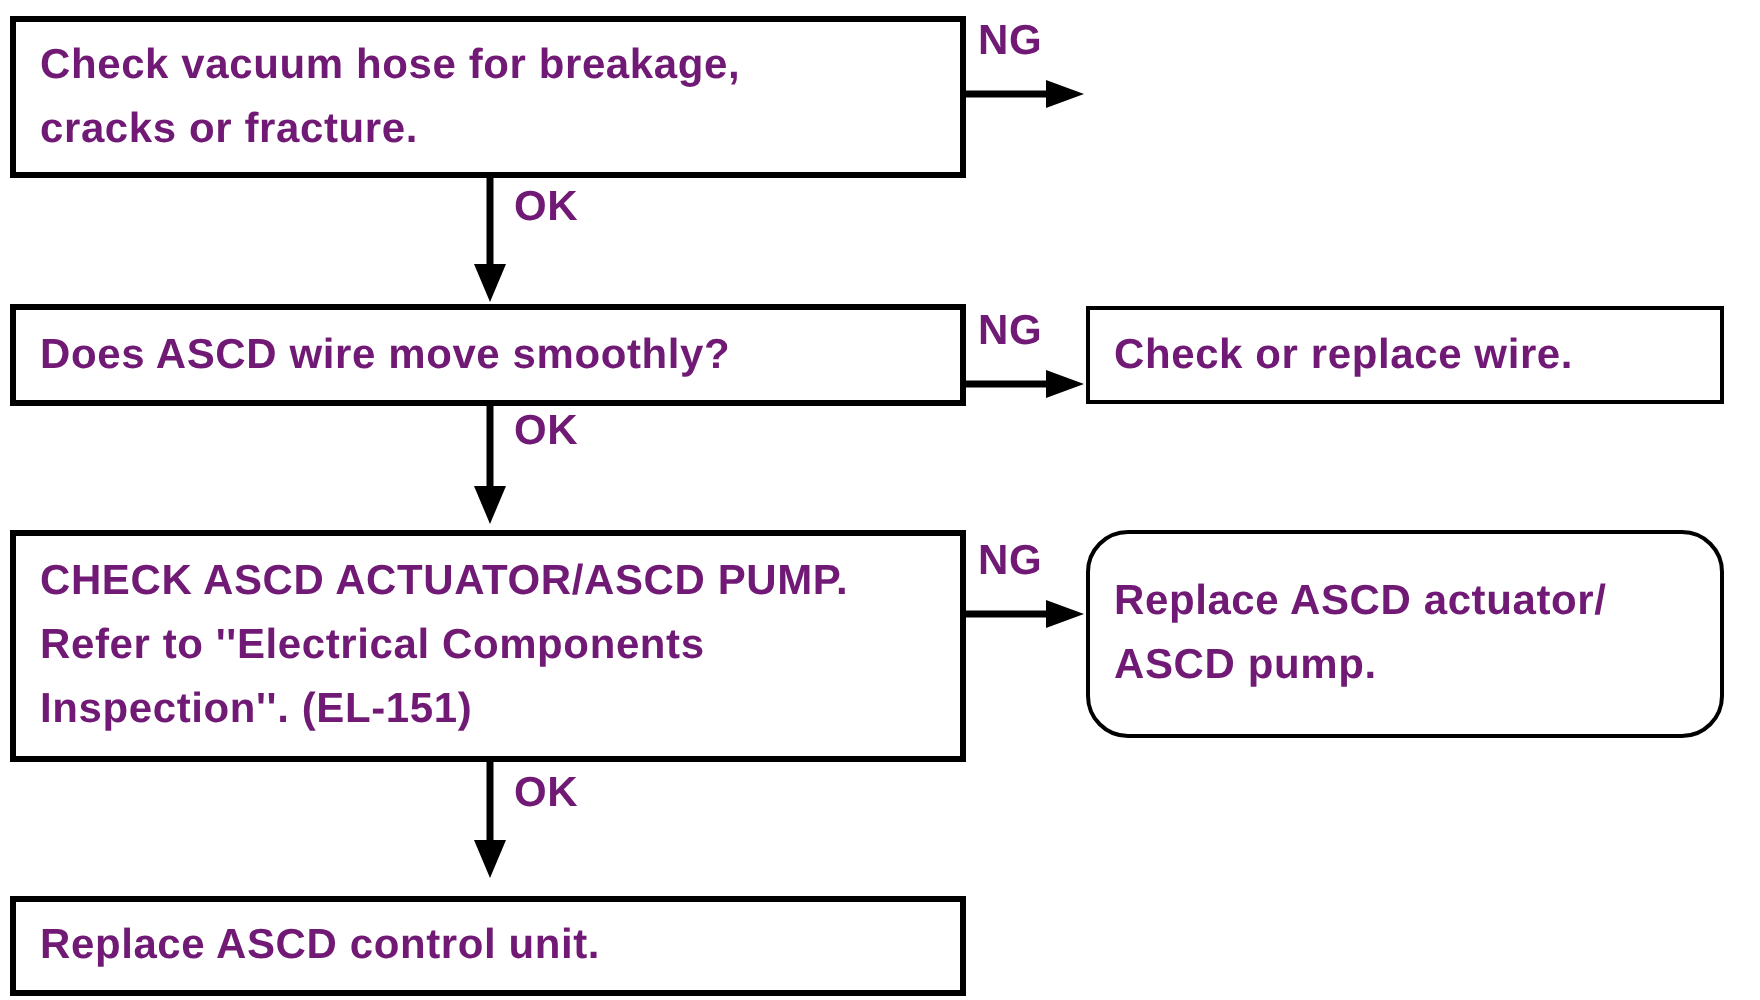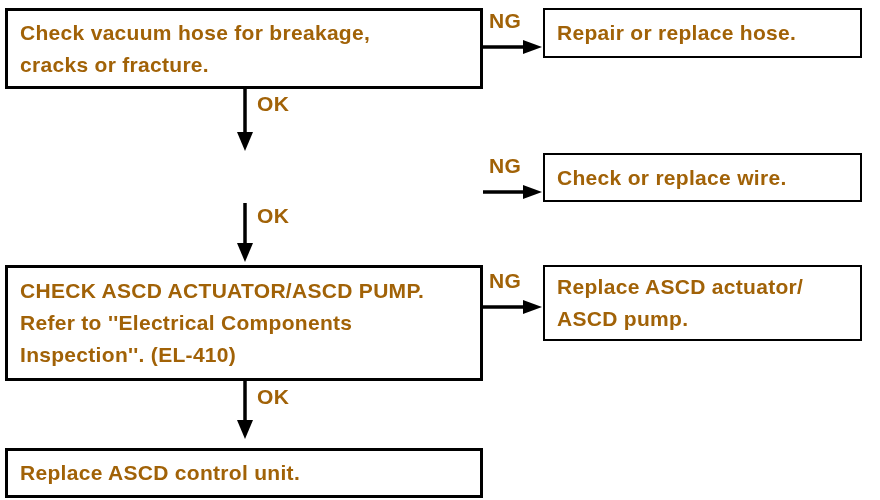--- a/index.html
+++ b/index.html
@@ -10,21 +10,21 @@
   .canvas {
     position: relative;
     width: 880px;
     height: 500px;
     background: #ffffff;
     font-family: "Liberation Sans", sans-serif;
     font-weight: 600;
     font-size: 21px;
     line-height: 32px;
     letter-spacing: 0.3px;
-    color: #a16207;
+    color: #701a75;
     overflow: hidden;
   }
   .box {
     position: absolute;
     box-sizing: border-box;
     background: #ffffff;
     border: 3px solid #000000;
     display: flex;
     align-items: center;
   }
@@ -81,38 +81,38 @@
       <line x1="483" y1="307" x2="525" y2="307" stroke="#000" stroke-width="3.5"></line>
       <polygon points="523,300 523,314 542,307" fill="#000"></polygon>
     </g>
   </svg>
 
   <div class="box left-col" style="top:8px; height:81px;">
     <span class="txt">Check vacuum hose for breakage,
 cracks or fracture.</span>
   </div>
   <div class="branch-label" style="left:489px; top:9px;">NG</div>
-  <div class="box right-col" style="top:8px; height:50px;">
-    <span class="txt">Repair or replace hose.</span>
-  </div>
   <div class="branch-label" style="left:257px; top:92px;">OK</div>
 
+  <div class="box left-col" style="top:152px; height:51px;">
+    <span class="txt">Does ASCD wire move smoothly?</span>
+  </div>
   <div class="branch-label" style="left:489px; top:154px;">NG</div>
   <div class="box right-col" style="top:153px; height:49px;">
     <span class="txt">Check or replace wire.</span>
   </div>
   <div class="branch-label" style="left:257px; top:204px;">OK</div>
 
   <div class="box left-col" style="top:265px; height:116px;">
     <span class="txt">CHECK ASCD ACTUATOR/ASCD PUMP.
 Refer to ''Electrical Components
-Inspection''. (EL-410)</span>
+Inspection''. (EL-151)</span>
   </div>
   <div class="branch-label" style="left:489px; top:269px;">NG</div>
-  <div class="box right-col" style="top:265px; height:76px;">
+  <div class="box right-col" style="top:265px; height:104px;border-radius:21px;">
     <span class="txt">Replace ASCD actuator/
 ASCD pump.</span>
   </div>
   <div class="branch-label" style="left:257px; top:385px;">OK</div>
 
   <div class="box left-col" style="top:448px; height:50px;">
     <span class="txt">Replace ASCD control unit.</span>
   </div>
 
 </div>

